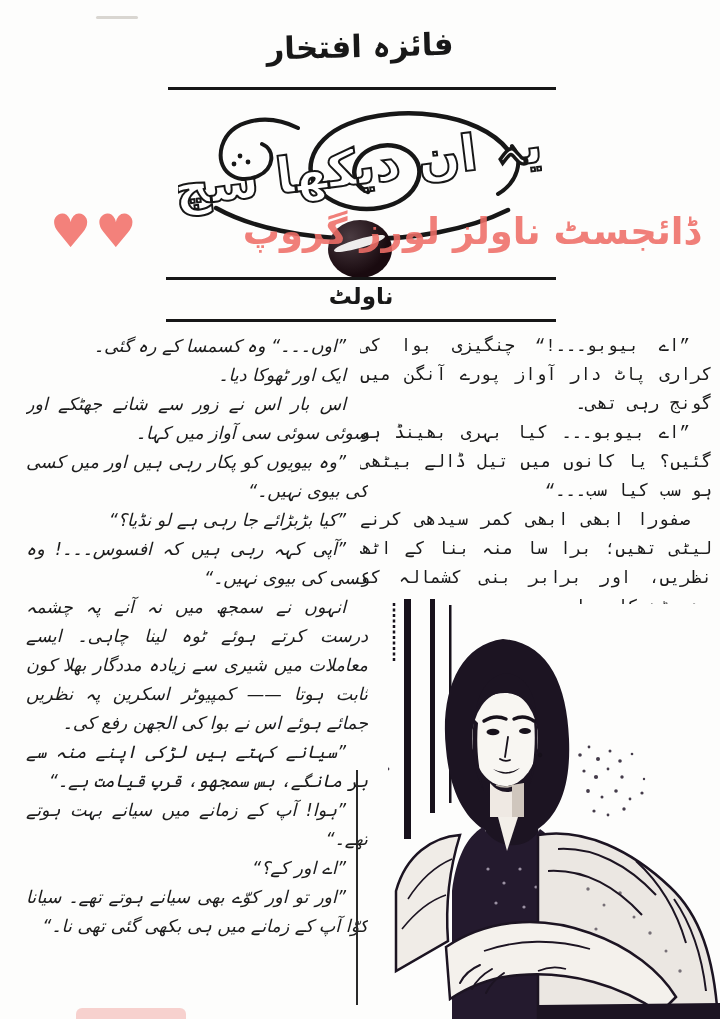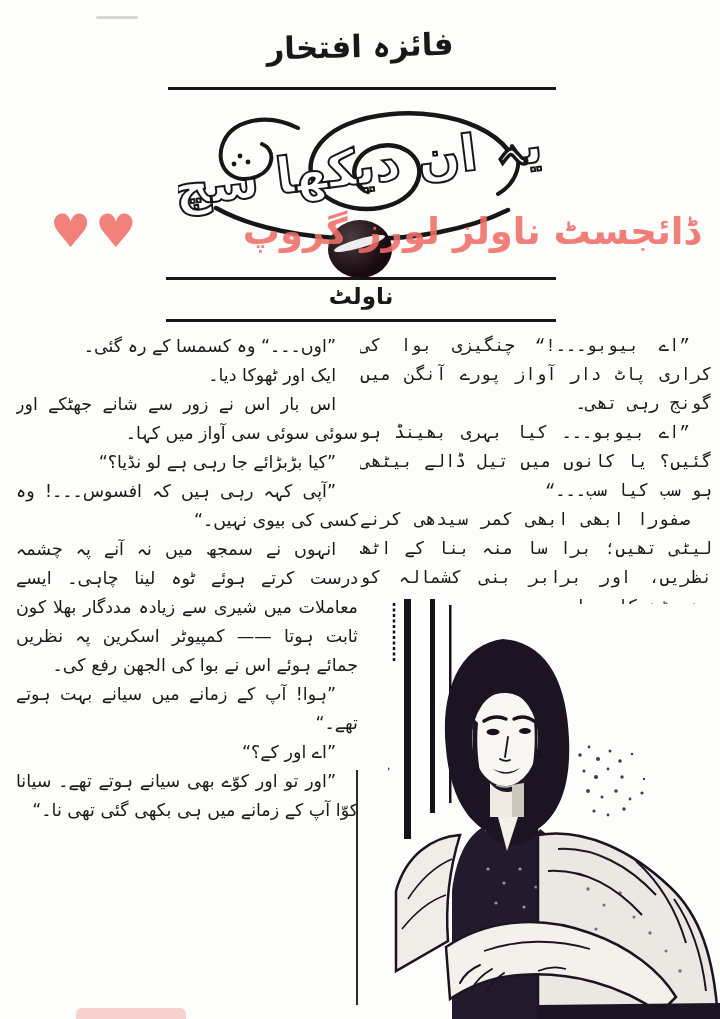--- a/index.html
+++ b/index.html
@@ -48,21 +48,21 @@
   .band-rule.bottom{top:42px;}
   .band-label{
     position:absolute;top:6px;left:0;width:100%;text-align:center;
     font-size:23px;font-weight:bold;direction:rtl;
   }
 
   
   .text-columns{top:332px;left:10px;width:702px;height:687px;direction:rtl;}
   .col{position:absolute;top:0;overflow:hidden;}
   .col-right{right:0;width:352px;height:272px;font-family:Liberation Mono, monospace;}
-  .col-left{left:6px;width:342px;height:687px;}
+  .col-left{left:16px;width:342px;height:687px;font-style:italic;}
   .col p{
     margin:0;font-size:17.5px;line-height:29px;
     text-align:justify;text-indent:22px;direction:rtl;
     color:#1b1b1b;
   }
   .col-divider{top:770px;left:356px;width:2px;height:235px;background:#2a2a2a;}
 
   
   .illustration{right:0;bottom:0;width:332px;height:420px;}
 
@@ -106,23 +106,25 @@
 <div class="abs text-columns">
   <div class="col col-right">
     <p>”اے بیوبو۔۔۔!“ چنگیزی بوا کی کراری پاٹ دار آواز پورے آنگن میں گونج رہی تھی۔</p>
     <p>”اے بیوبو۔۔۔ کیا بہری بھینڈ ہو گئیں؟ یا کانوں میں تیل ڈالے بیٹھی ہو سب کیا سب۔۔۔“</p>
     <p>صفورا ابھی ابھی کمر سیدھی کرنے لیٹی تھیں؛ برا سا منہ بنا کے اٹھ نظریں، اور برابر بنی کشمالہ کو بھی ٹھوکا دیا۔</p>
   </div>
   <div class="col col-left">
     <p>”اوں۔۔۔“ وہ کسمسا کے رہ گئی۔</p>
     <p>ایک اور ٹھوکا دیا۔</p>
     <p>اس بار اس نے زور سے شانے جھٹکے اور سوئی سوئی سی آواز میں کہا۔</p>
+    <p>”وہ بیویوں کو پکار رہی ہیں اور میں کسی کی بیوی نہیں۔“</p>
     <p>”کیا بڑبڑائے جا رہی ہے لو نڈیا؟“</p>
     <p>”آپی کہہ رہی ہیں کہ افسوس۔۔۔! وہ کسی کی بیوی نہیں۔“</p>
     <p>انہوں نے سمجھ میں نہ آنے پہ چشمہ درست کرتے ہوئے ٹوہ لینا چاہی۔ ایسے معاملات میں شیری سے زیادہ مددگار بھلا کون ثابت ہوتا —— کمپیوٹر اسکرین پہ نظریں جمائے ہوئے اس نے بوا کی الجھن رفع کی۔</p>
+    <p>”سیانے کہتے ہیں لڑکی اپنے منہ سے بر مانگے، بس سمجھو، قربِ قیامت ہے۔“</p>
     <p>”ہوا! آپ کے زمانے میں سیانے بہت ہوتے تھے۔“</p>
     <p>”اے اور کے؟“</p>
     <p>”اور تو اور کوّے بھی سیانے ہوتے تھے۔ سیانا کوّا آپ کے زمانے میں ہی بکھی گئی تھی نا۔“</p>
 
   </div>
 </div>
 
 <div class="abs col-divider"></div>
 
 <div class="abs illustration">

